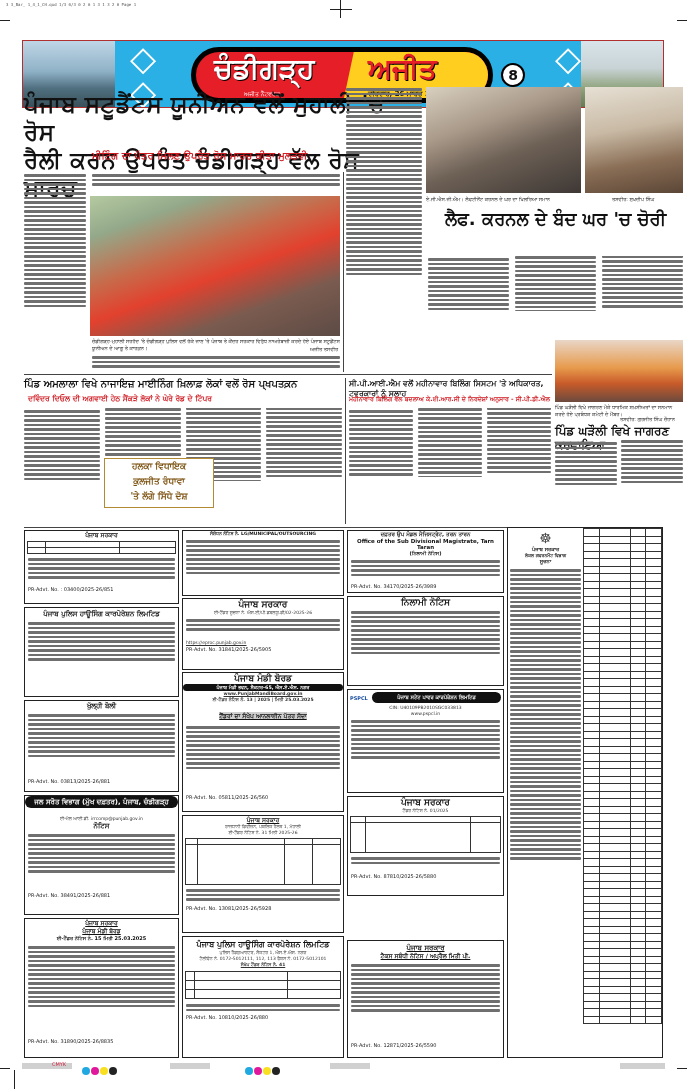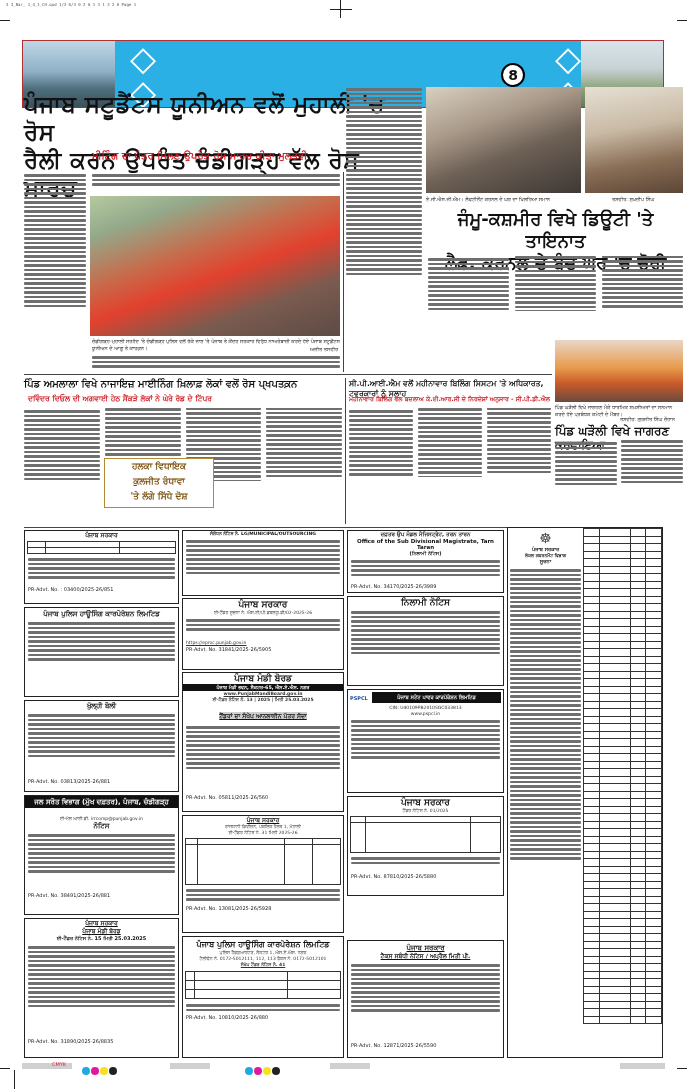--- a/index.html
+++ b/index.html
@@ -26,21 +26,21 @@
   .photo-room2 { left: 585px; top: 87px; width: 98px; height: 106px; background: linear-gradient(170deg,#e6e0d4 0%,#c8b9a4 40%,#8a6e56 70%,#5b4636 100%); }
   .photo-group { left: 555px; top: 340px; width: 128px; height: 62px; background: linear-gradient(180deg,#e9d6c7 0%,#e79a4c 45%,#c95b2a 70%,#6b4a3e 100%); }
   .caption { font-size: 5px; color: #222; }
   .hl2 { font-weight: bold; color: #111; }
   .col-text { font-size: 4.5px; line-height: 6.5px; color: #333; overflow: hidden; }
   .col-text .ln { height: 2.5px; background: #6f6f6f; margin: 2px 0 1.5px; border-radius: 1px; }
   .rule-v { background: #444; width: 1px; }
   .rule-h { background: #444; height: 1px; }
   .box { border: 1px solid #222; background: #fff; overflow: hidden; }
   .box-title { text-align: center; font-weight: bold; }
-  .dark-bar { background: #111; color: #fff; text-align: center; font-weight: bold; }
+  .dark-bar { background: #111; color: #fff; text-align: center; font-weight: bold; border-radius: 6px; }
   .tiny { font-size: 4.5px; line-height: 6px; color: #333; }
   .pr { font-size: 5px; color: #222; display: flex; justify-content: space-between; padding: 0 3px; }
   .highlight-box { left: 104px; top: 458px; width: 110px; height: 50px; border: 1px solid #b28a34; background: #fff; }
   .highlight-box span { display: block; text-align: center; font-size: 9px; font-weight: bold; color: #7a4f0c; line-height: 15px; }
   .table-grid { display: grid; border-top: 1px solid #333; border-left: 1px solid #333; }
   .table-grid div { border-right: 1px solid #333; border-bottom: 1px solid #333; font-size: 3.5px; height: 6px; }
   .reg-bar { top: 1063px; height: 6px; }
   .reg-dot { width: 8px; height: 8px; border-radius: 50%; display: inline-block; margin-right: 1px; }
 </style>
 </head>
@@ -50,20 +50,27 @@
 <div class="abs crop" style="left:340px;top:0;width:1px;height:18px;"></div>
 <div class="abs crop" style="left:330px;top:9px;width:22px;height:1px;"></div>
 <div class="abs crop" style="left:0;top:20px;width:10px;height:1px;"></div>
 <div class="abs crop" style="left:677px;top:20px;width:10px;height:1px;"></div>
 
 <div class="abs masthead">
   <div class="abs mh-photo-l"></div>
   <div class="abs mh-pattern" style="left:100px;">◇<br>◇</div>
   <div class="abs mh-pattern" style="left:525px;">◇<br>◇</div>
   <div class="abs mh-photo-r"></div>
+  <div class="abs mh-pill">
+    <div class="abs mh-pill-yellow"></div>
+    <div class="abs mh-title1">ਚੰਡੀਗੜ੍ਹ</div>
+    <div class="abs mh-title2">ਅਜੀਤ</div>
+    <div class="abs mh-sub">ਅਜੀਤ ਨੈੱਟਵਰਕ</div>
+    <div class="abs mh-date">ਵੀਰਵਾਰ, 26 ਮਾਰਚ 2026</div>
+  </div>
   <div class="abs mh-page">8</div>
 </div>
 
 <div class="abs headline">
   <div>ਪੰਜਾਬ ਸਟੂਡੈਂਟਸ ਯੂਨੀਅਨ ਵਲੋਂ ਮੁਹਾਲੀ 'ਚ ਰੋਸ</div>
   <div>ਰੈਲੀ ਕਰਨ ਉਪਰੰਤ ਚੰਡੀਗੜ੍ਹ ਵੱਲ ਰੋਸ ਮਾਰਚ</div>
 </div>
 <div class="abs subhead-red">ਮੀਟਿੰਗ ਦਾ ਪੱਤਰ ਮਿਲਣ ਉਪਰੰਤ ਰੋਸ ਮਾਰਚ ਕੀਤਾ ਮੁਲਤਵੀ</div>
 
 <div class="abs col-text" style="left:24px;top:172px;width:62px;height:200px;">
@@ -156,21 +163,20 @@
     <div class="ln"></div>
     <div class="ln"></div>
     <div class="ln"></div>
     <div class="ln"></div>
 </div>
 <div class="abs photo-room1"></div>
 <div class="abs photo-room2"></div>
 <div class="abs caption" style="left:426px;top:196px;width:180px;">ਏ.ਜੀ.ਐਸ.ਜੀ.ਐਮ। ਲੈਫਟੀਨੈਂਟ ਕਰਨਲ ਦੇ ਘਰ ਦਾ ਖਿਲਰਿਆ ਸਮਾਨ</div>
 <div class="abs caption" style="left:612px;top:196px;">ਤਸਵੀਰ: ਸੁਖਦੀਪ ਸਿੰਘ</div>
 <div class="abs hl2" style="left:428px;top:208px;width:255px;font-size:18px;line-height:22px;text-align:center;">
-  <div>ਜੰਮੂ-ਕਸ਼ਮੀਰ ਵਿਖੇ ਡਿਊਟੀ 'ਤੇ ਤਾਇਨਾਤ</div>
   <div>ਲੈਫ. ਕਰਨਲ ਦੇ ਬੰਦ ਘਰ 'ਚ ਚੋਰੀ</div>
 </div>
 <div class="abs col-text" style="left:428px;top:256px;width:255px;height:82px;column-count:3;column-gap:6px;">
   <div class="ln"></div>
     <div class="ln"></div>
     <div class="ln"></div>
     <div class="ln"></div>
     <div class="ln"></div>
     <div class="ln"></div>
     <div class="ln"></div>

